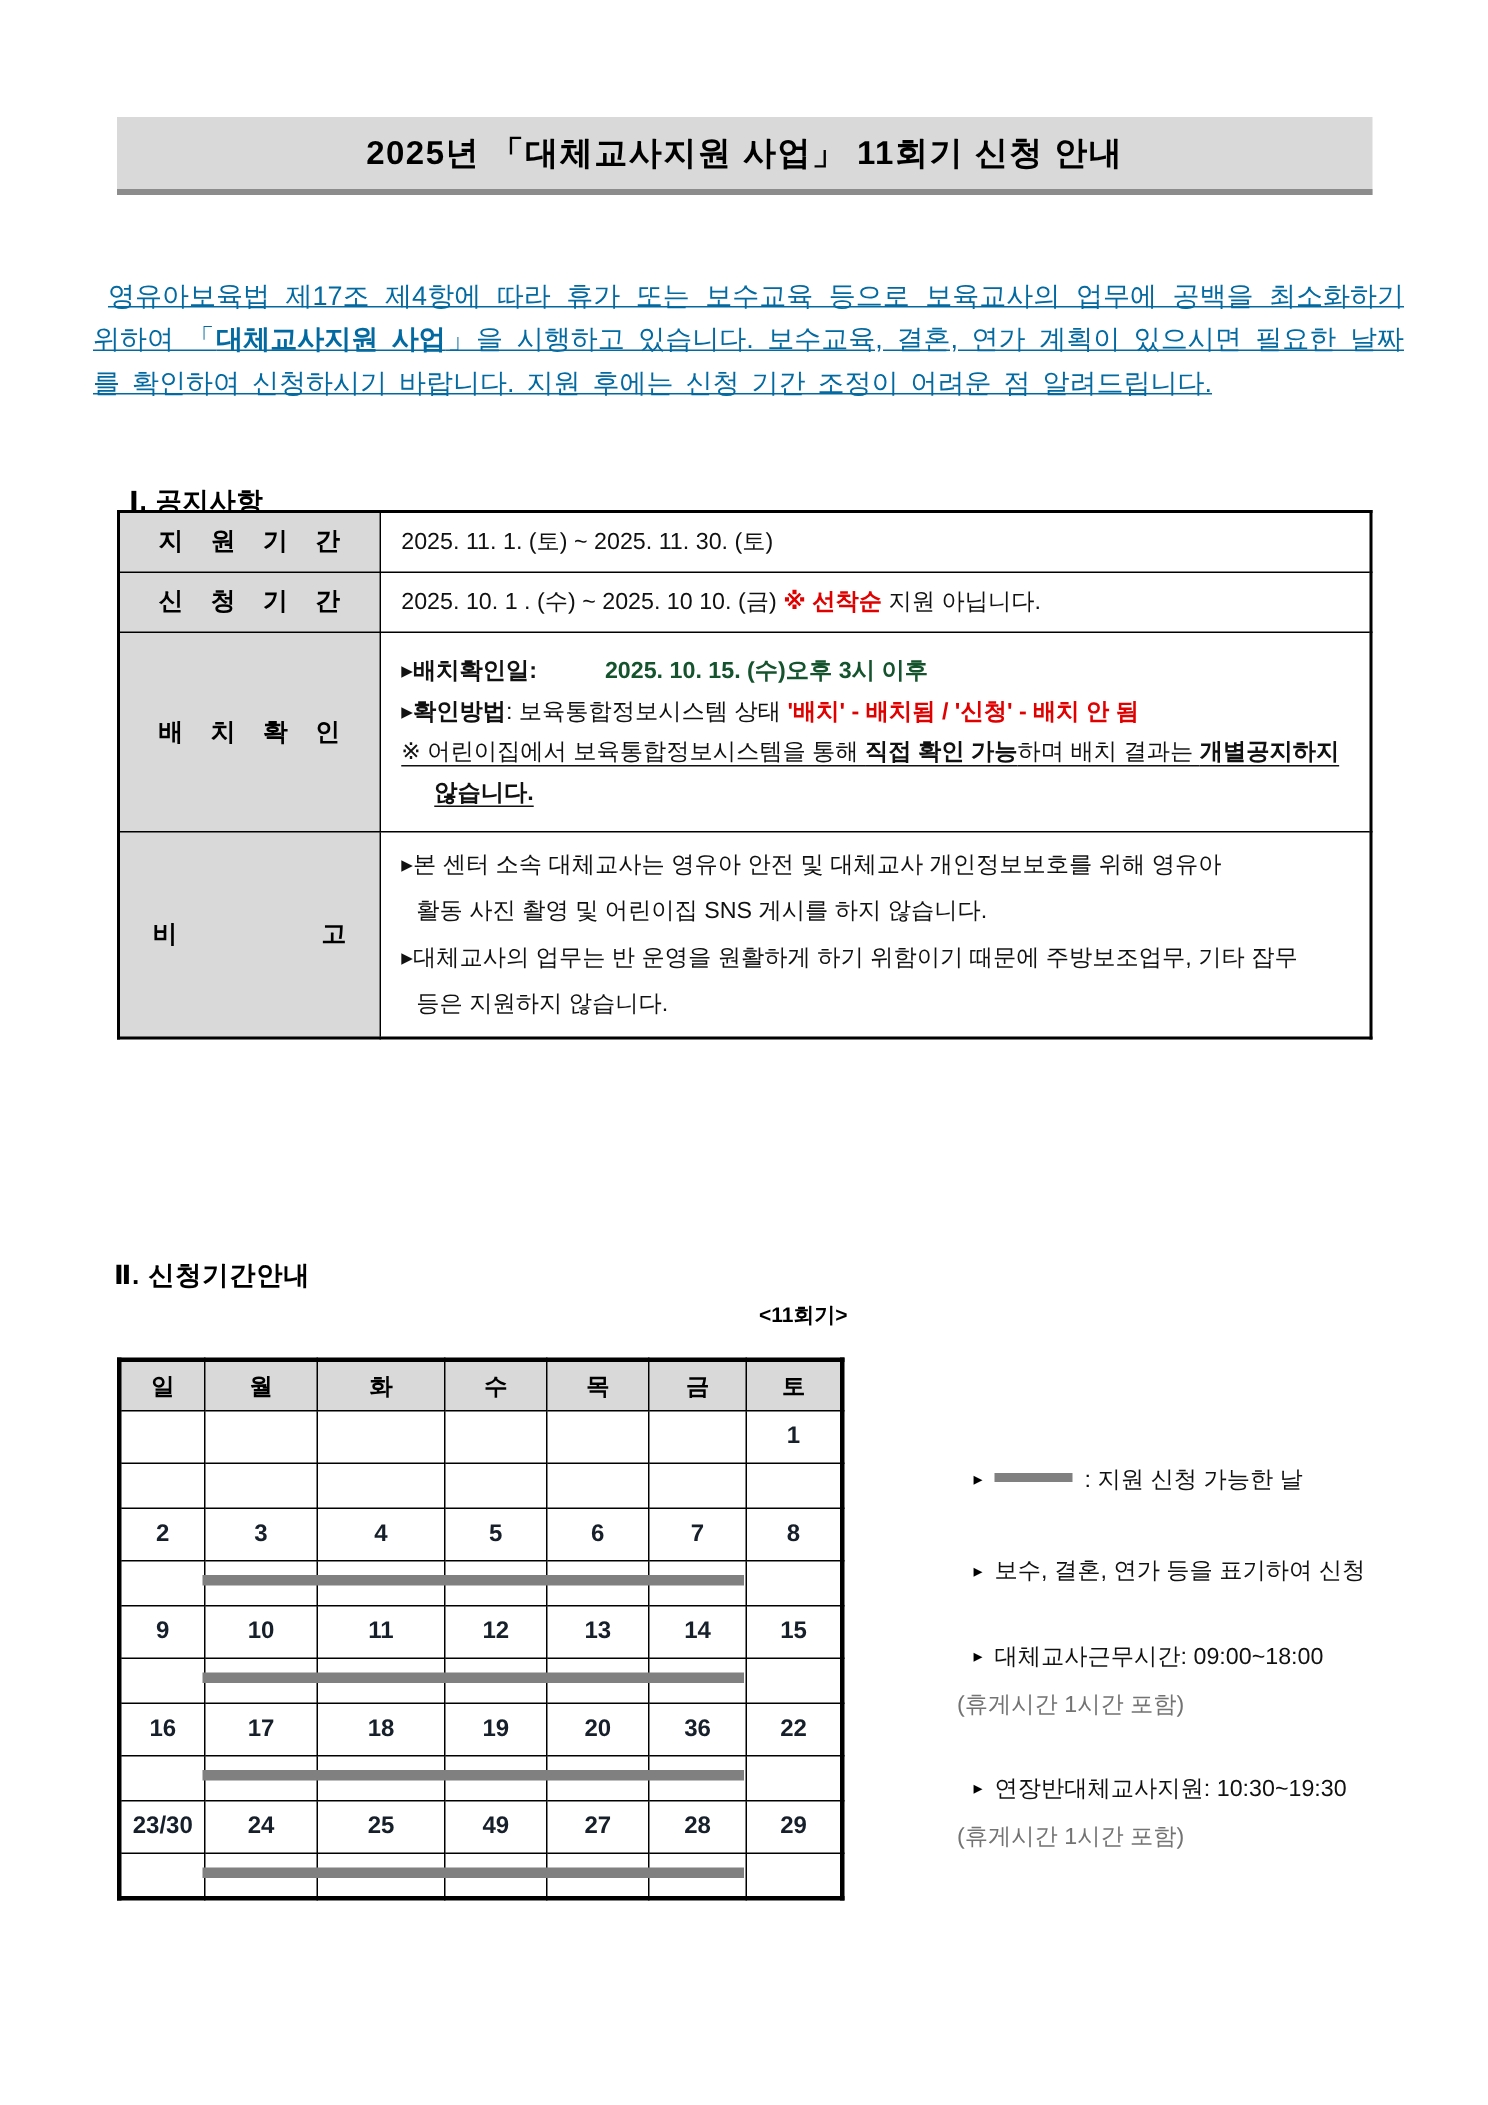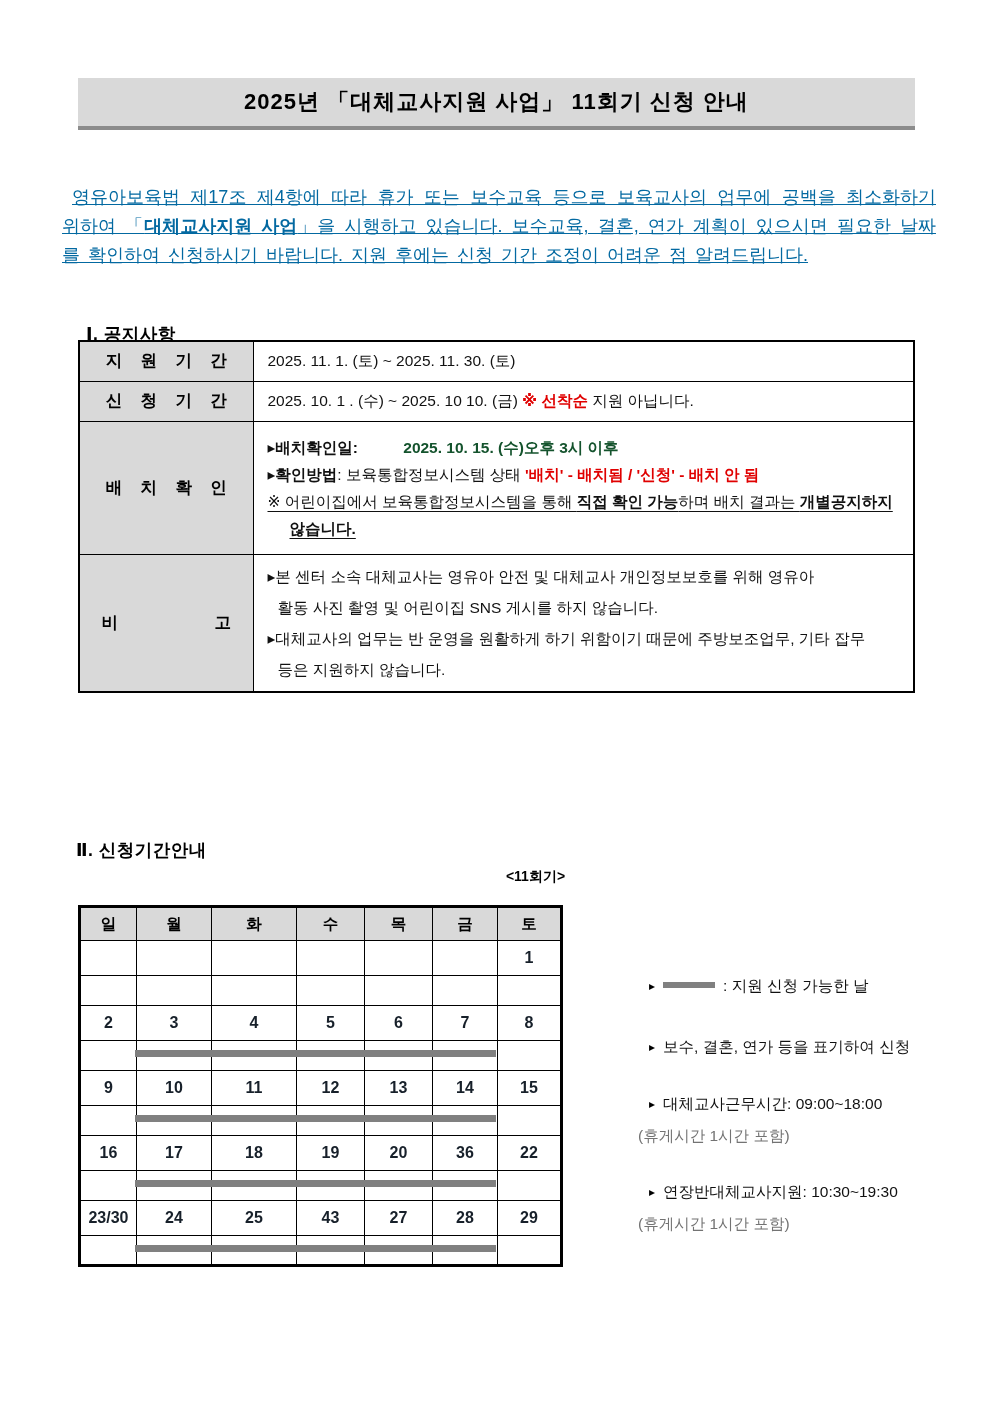--- a/index.html
+++ b/index.html
@@ -229,21 +229,21 @@
             <td></td>
             <td></td>
             <td></td>
             <td></td>
             <td></td>
           </tr>
       <tr class="dates">
         <td class="sun">23/30</td>
         <td>24</td>
         <td>25</td>
-        <td>43</td>
+        <td>49</td>
         <td>27</td>
         <td>28</td>
         <td class="sat plain">29</td>
       </tr>
       <tr class="gap">
             <td></td>
             <td></td>
             <td></td>
             <td></td>
             <td></td>

